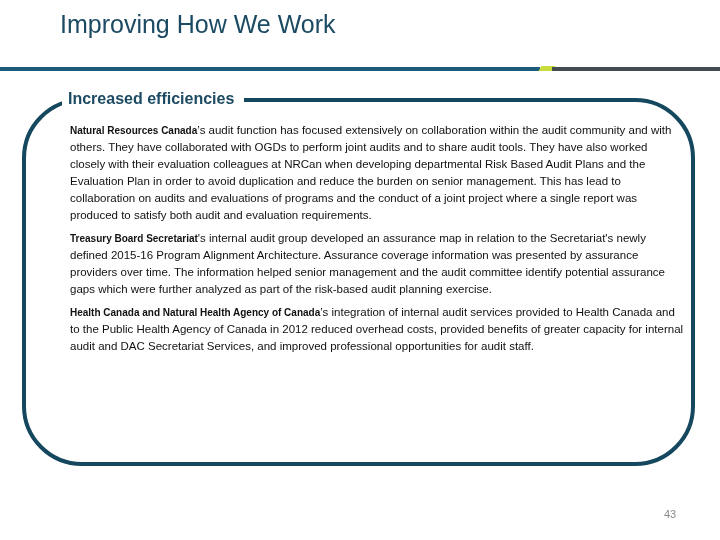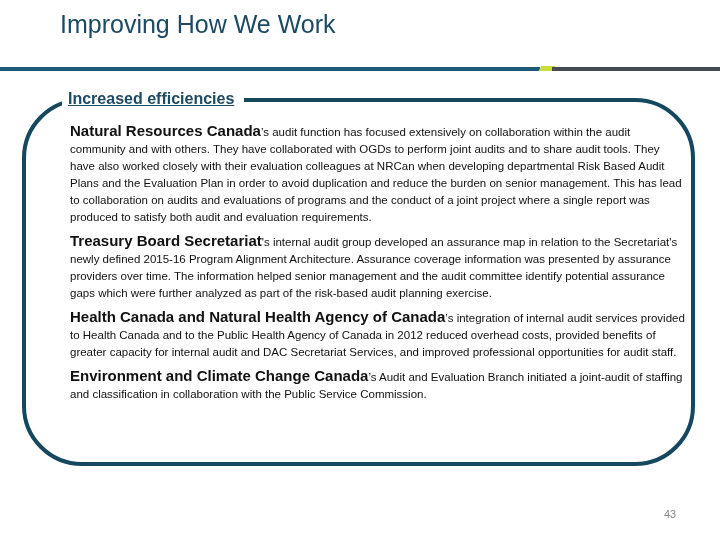--- a/index.html
+++ b/index.html
@@ -21,28 +21,28 @@
     .rule .grey { position: absolute; left: 552px; top: 0; width: 168px; height: 4px; background: #444c52; }
 
     .frame {
       position: absolute; left: 22px; top: 98px; width: 673px; height: 368px;
       border: 4px solid #15485e; border-radius: 60px;
       box-sizing: border-box;
     }
     .section-title {
       position: absolute; left: 62px; top: 90px;
       background: #ffffff; padding: 0 10px 0 6px;
-      font-size: 16px; font-weight: bold; color: #1b4a62; text-decoration: underline;
+      font-size: 16px; font-weight: bold; color: #1b4a62;
     }
     .content {
       position: absolute; left: 70px; top: 122px; width: 615px;
       font-size: 11.5px; line-height: 17px; color: #111111;
     }
     .para { margin: 0 0 6px 0; }
-    .para .org { font-weight: bold; font-size: 15px; text-align: right; }
+    .para .org { font-weight: bold; font-size: 10px; text-align: right; }
     .page-num {
       position: absolute; left: 664px; top: 508px;
       font-size: 11px; color: #888888;
     }
   </style>
 </head>
 <body>
 
 <div class="title">Improving How We Work</div>
 
@@ -58,18 +58,15 @@
 <div class="content">
   <p class="para">
     <span class="org">Natural Resources Canada</span><span>’s audit function has focused extensively on collaboration within the audit community and with others. They have collaborated with OGDs to perform joint audits and to share audit tools. They have also worked closely with their evaluation colleagues at NRCan when developing departmental Risk Based Audit Plans and the Evaluation Plan in order to avoid duplication and reduce the burden on senior management. This has lead to collaboration on audits and evaluations of programs and the conduct of a joint project where a single report was produced to satisfy both audit and evaluation requirements.</span>
   </p>
   <p class="para">
     <span class="org">Treasury Board Secretariat</span><span>'s internal audit group developed an assurance map in relation to the Secretariat's newly defined 2015-16 Program Alignment Architecture.  Assurance coverage information was presented by assurance providers over time.  The information helped senior management and the audit committee identify potential assurance gaps which were further analyzed as part of the risk-based audit planning exercise.</span>
   </p>
   <p class="para">
     <span class="org">Health Canada and Natural Health Agency of Canada</span><span>’s integration of internal audit services provided to Health Canada and to the Public Health Agency of Canada in 2012 reduced overhead costs, provided benefits of greater capacity for internal audit and DAC Secretariat Services, and improved professional opportunities for audit staff.</span>
   </p>
-  <p class="para">
-    <span class="org">Environment and Climate Change Canada</span><span>’s Audit and Evaluation Branch initiated a joint-audit of staffing and classification in collaboration with the Public Service Commission.</span>
-  </p>
 </div>
 
 <div class="page-num">43</div>
 
 </body></html>

